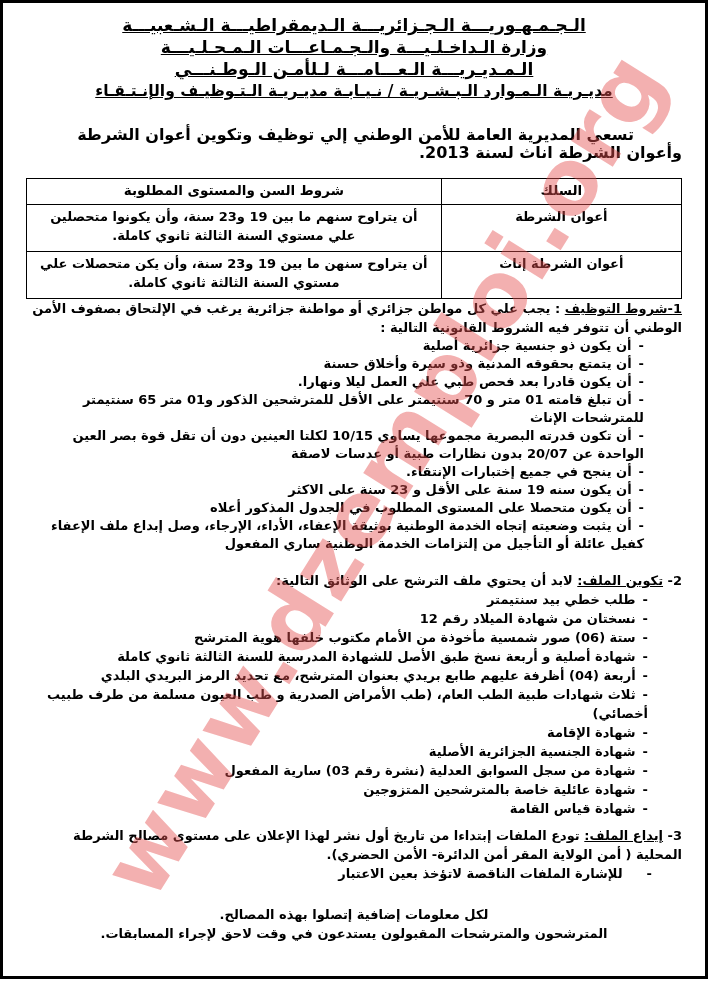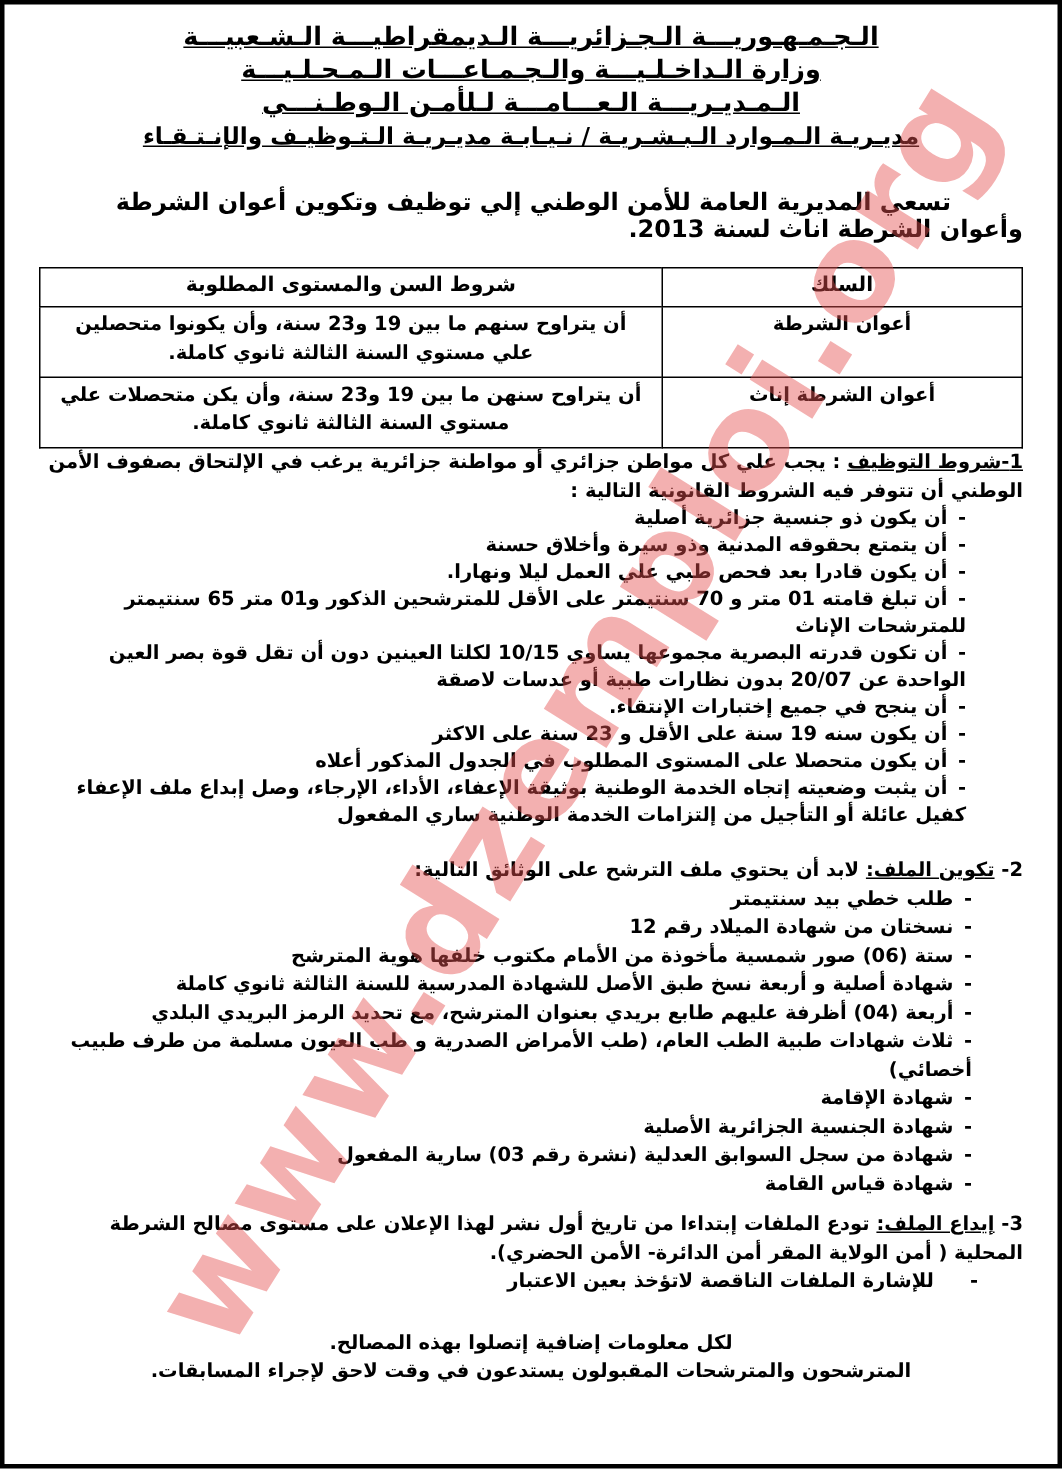--- a/index.html
+++ b/index.html
@@ -89,20 +89,21 @@
     <div class="sec-head s2"><span>2- </span><span class="u">تكوين الملف:</span><span> لابد أن يحتوي ملف الترشح على الوثائق التالية:</span></div>
     <div class="li">طلب خطي بيد سنتيمتر</div>
     <div class="li">نسختان من شهادة الميلاد رقم 12</div>
     <div class="li">ستة (06) صور شمسية مأخوذة من الأمام مكتوب خلفها هوية المترشح</div>
     <div class="li">شهادة أصلية و أربعة نسخ طبق الأصل للشهادة المدرسية للسنة الثالثة ثانوي كاملة</div>
     <div class="li">أربعة (04) أظرفة عليهم طابع بريدي بعنوان المترشح، مع تحديد الرمز البريدي البلدي</div>
     <div class="li">ثلاث شهادات طبية الطب العام، (طب الأمراض الصدرية و طب العيون مسلمة من طرف طبيب أخصائي)</div>
     <div class="li">شهادة الإقامة</div>
     <div class="li">شهادة الجنسية الجزائرية الأصلية</div>
     <div class="li">شهادة من سجل السوابق العدلية (نشرة رقم 03) سارية المفعول</div>
+    <div class="li">شهادة عائلية خاصة بالمترشحين المتزوجين</div>
     <div class="li">شهادة قياس القامة</div>
   </div>
 
   <div class="section list3">
     <div class="sec-head s3"><span>3- </span><span class="u">إيداع الملف:</span><span> تودع الملفات إبتداءا من تاريخ أول نشر لهذا الإعلان على مستوى مصالح الشرطة المحلية ( أمن الولاية المقر  أمن الدائرة- الأمن الحضري).</span></div>
     <div class="li">للإشارة الملفات الناقصة لاتؤخذ بعين الاعتبار</div>
   </div>
 
   <div class="footer">
     <div>لكل معلومات إضافية إتصلوا بهذه المصالح.</div>

